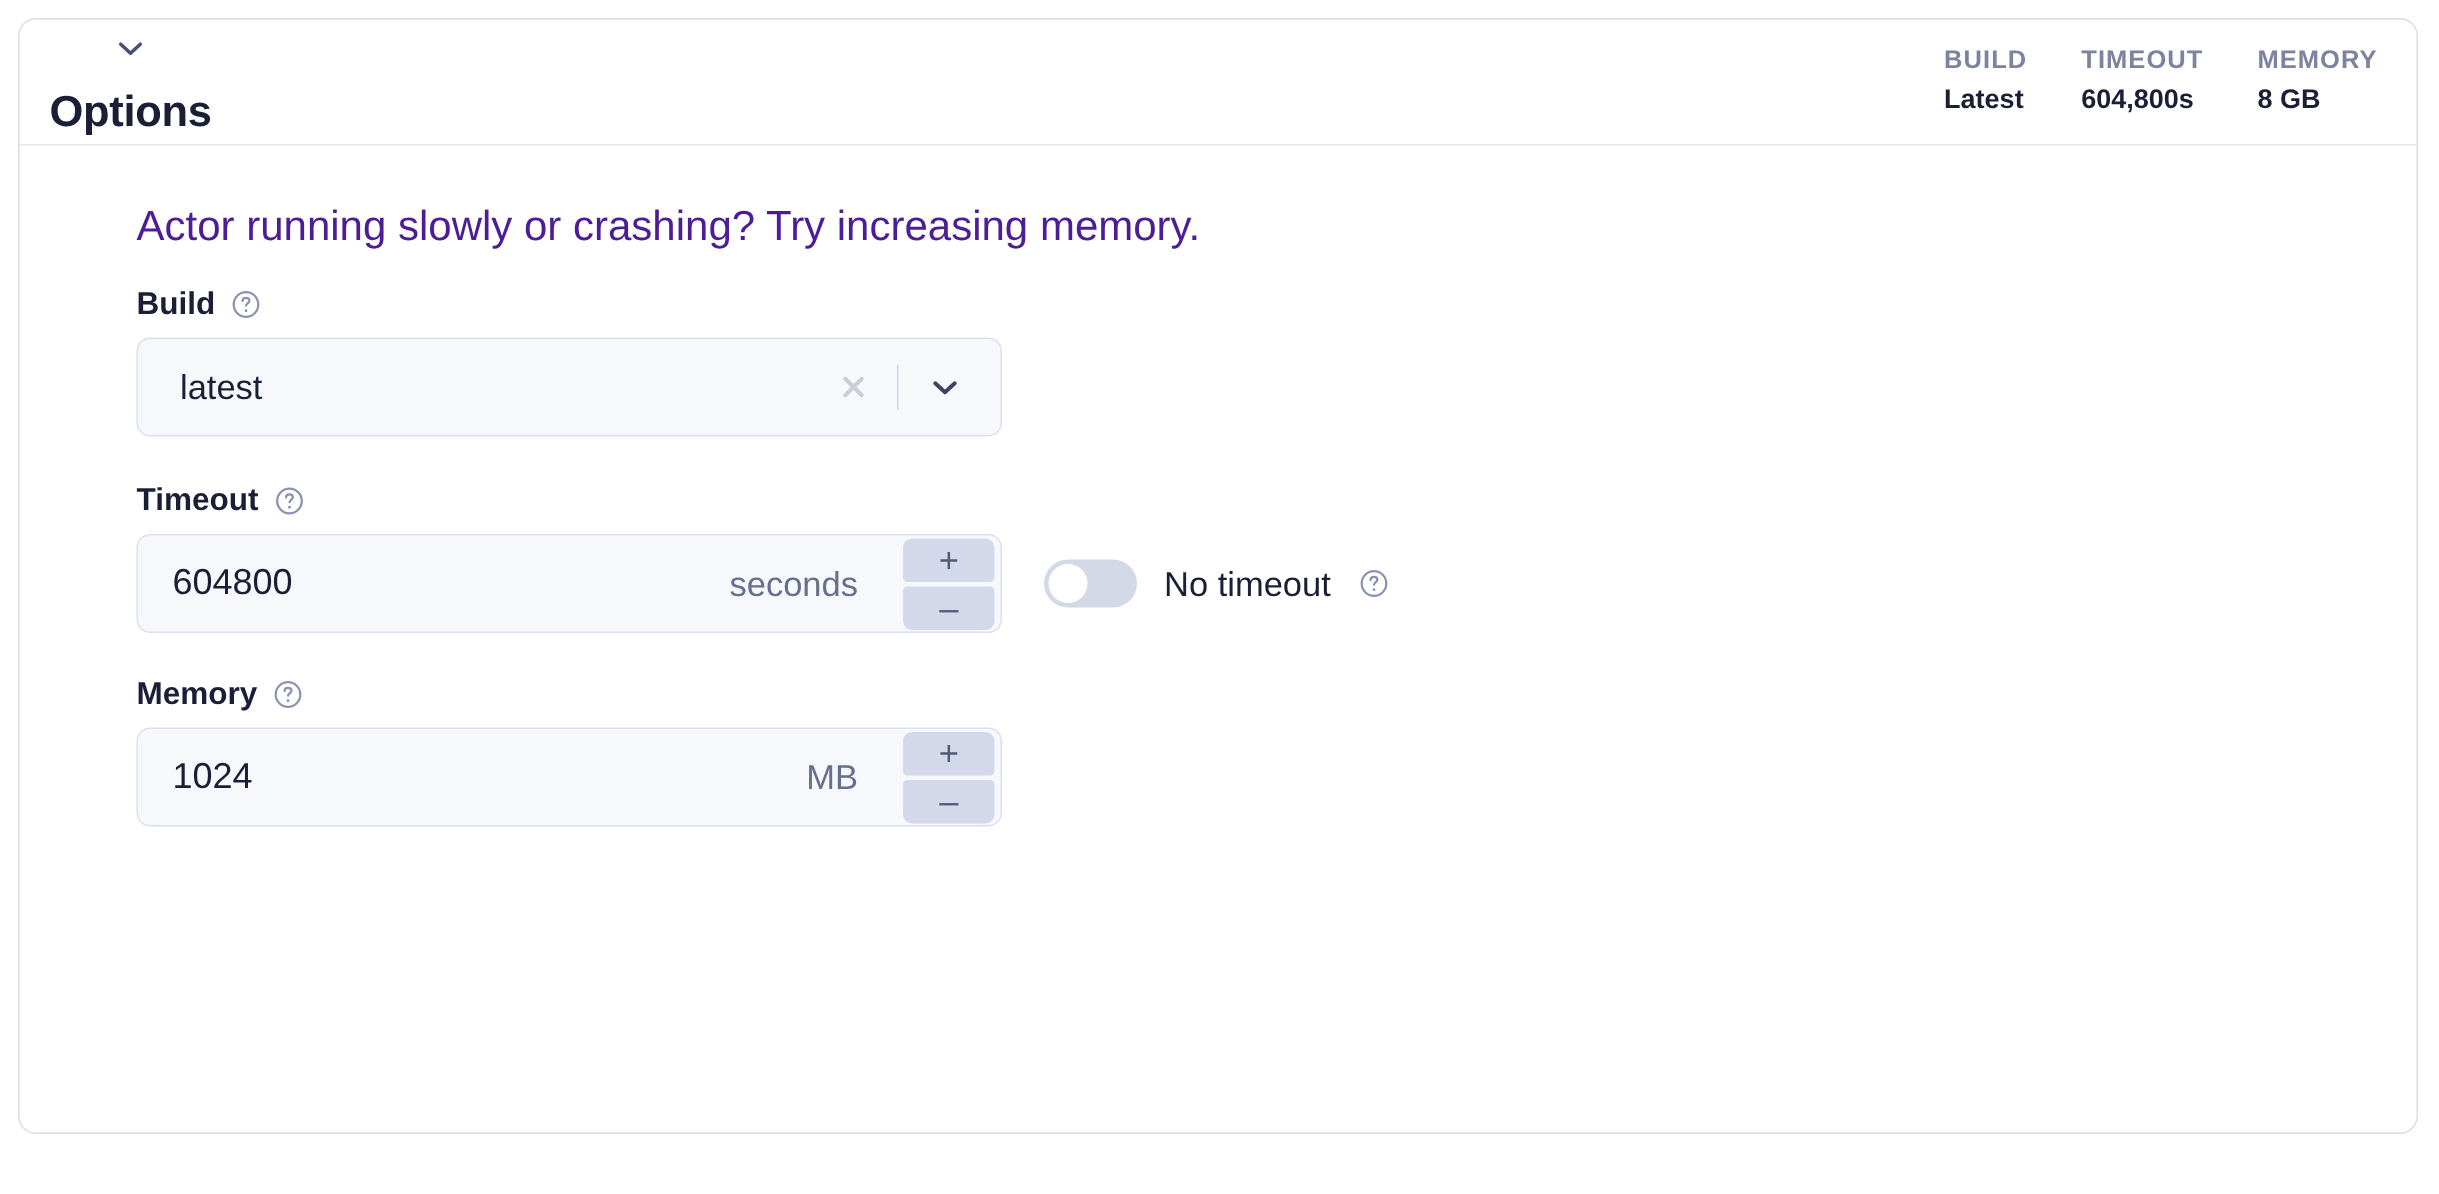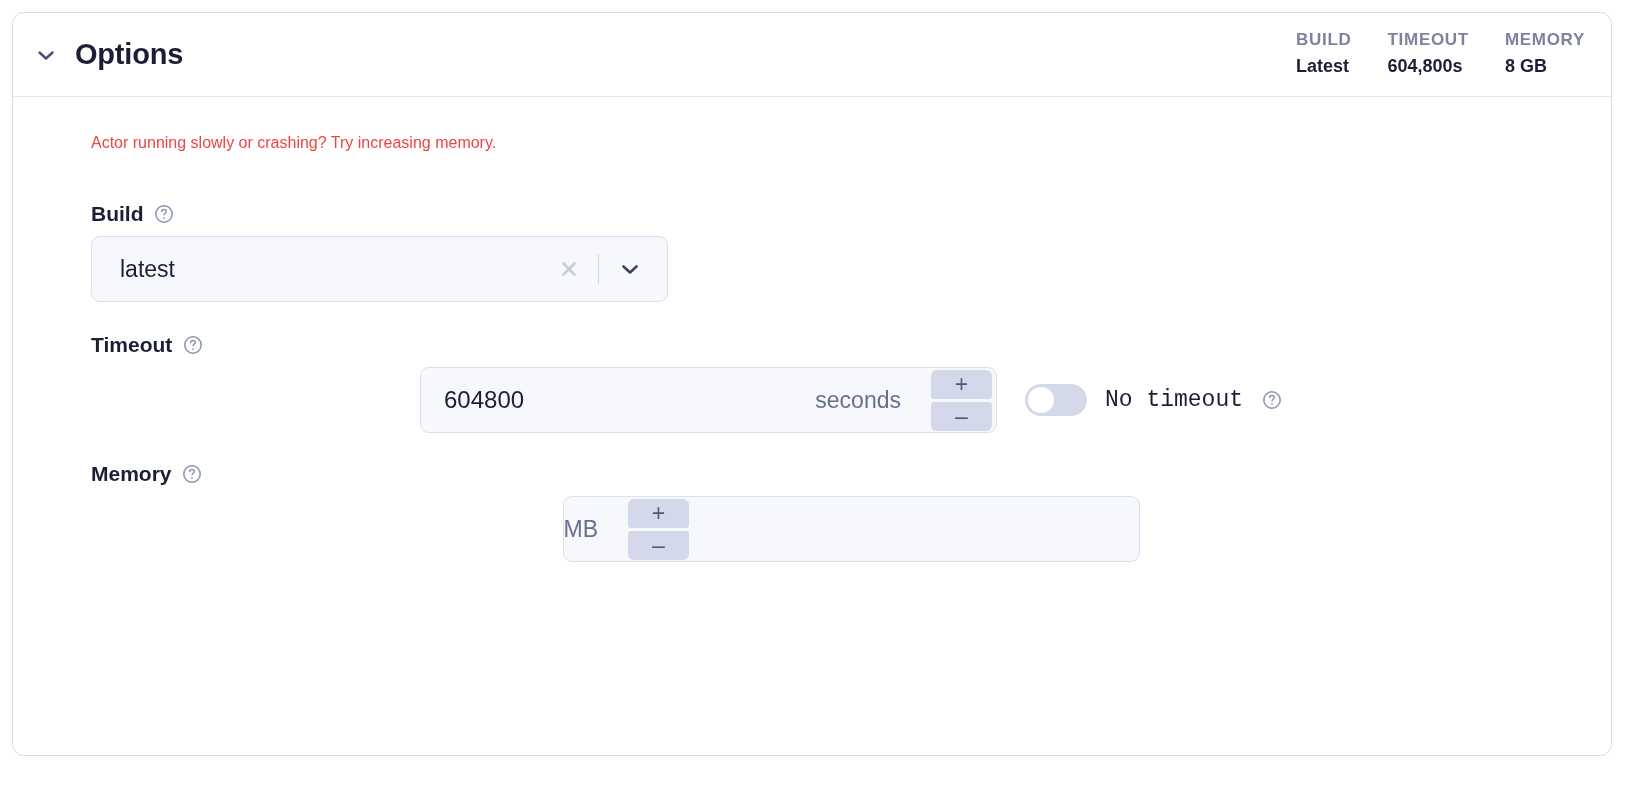--- a/index.html
+++ b/index.html
@@ -34,20 +34,21 @@
     box-sizing: border-box;
     border-bottom: 1px solid #e2e6f2;
     display: flex;
     align-items: center;
   }
   .header-left {
     display: flex;
     align-items: center;
     padding-left: 20px;
     gap: 16px;
+    flex-direction: column;
   }
   .chevron-toggle {
     width: 26px;
     height: 26px;
     display: flex;
     align-items: center;
     justify-content: center;
     cursor: pointer;
   }
   .chevron-toggle svg { display: block; }
@@ -85,24 +86,24 @@
     color: #1a1f36;
     line-height: 1.35;
     margin-top: 2px;
   }
 
   
   .card-body {
     padding: 36px 0 0 78px;
   }
   .intro-text {
-    font-size: 16px;
-    color: #ef4444;
+    font-size: 28px;
+    color: #4c1d95;
     line-height: 1.25;
-    margin: 0 0 50px 0;
+    margin: 0 0 24px 0;
   }
 
   .field-label-row {
     display: flex;
     align-items: center;
     gap: 10px;
     margin-bottom: 12px;
   }
   .field-label {
     font-size: 21px;
@@ -163,21 +164,20 @@
     justify-content: center;
     cursor: pointer;
   }
 
   
   .number-row {
     display: flex;
     align-items: center;
     gap: 28px;
     margin-bottom: 30px;
-    justify-content: center;
   }
   .number-box {
     position: relative;
     box-sizing: border-box;
     width: 577px;
     height: 66px;
     background: #f7f8fc;
     border: 1px solid #dbdff0;
     border-radius: 9px;
     display: flex;
@@ -217,21 +217,20 @@
     user-select: none;
   }
   .step-btn.up { border-radius: 6px 6px 3px 3px; }
   .step-btn.down { border-radius: 3px 3px 6px 6px; }
 
   
   .toggle-group {
     display: flex;
     align-items: center;
     gap: 18px;
-    font-family: Liberation Mono, monospace;
   }
   .toggle {
     width: 62px;
     height: 32px;
     border-radius: 16px;
     background: #d4d9e8;
     position: relative;
     cursor: pointer;
     flex: none;
   }
@@ -360,20 +359,21 @@
         <svg width="20" height="20" viewBox="0 0 20 20" fill="none">
           <circle cx="10" cy="10" r="8.2" stroke="#8a93b0" stroke-width="1.5"></circle>
           <path d="M7.7 7.6c0-1.3 1.05-2.1 2.3-2.1 1.25 0 2.25.8 2.25 2 0 1.75-2.2 1.75-2.2 3.3" stroke="#8a93b0" stroke-width="1.5" stroke-linecap="round"></path>
           <circle cx="10" cy="14.1" r="0.95" fill="#8a93b0"></circle>
         </svg>
       </span>
     </div>
 
     <div class="number-row" style="margin-bottom:0;">
       <div class="number-box">
+        <span class="number-value">1024</span>
         <span class="number-unit">MB</span>
         <span class="stepper">
           <span class="step-btn up">+</span>
           <span class="step-btn down">–</span>
         </span>
       </div>
     </div>
 
     <div class="helper-text">
     </div>

